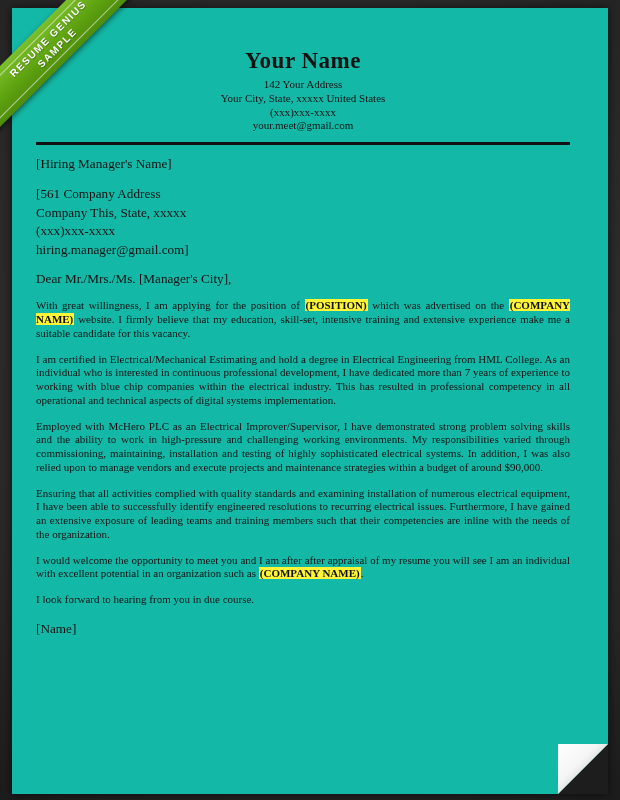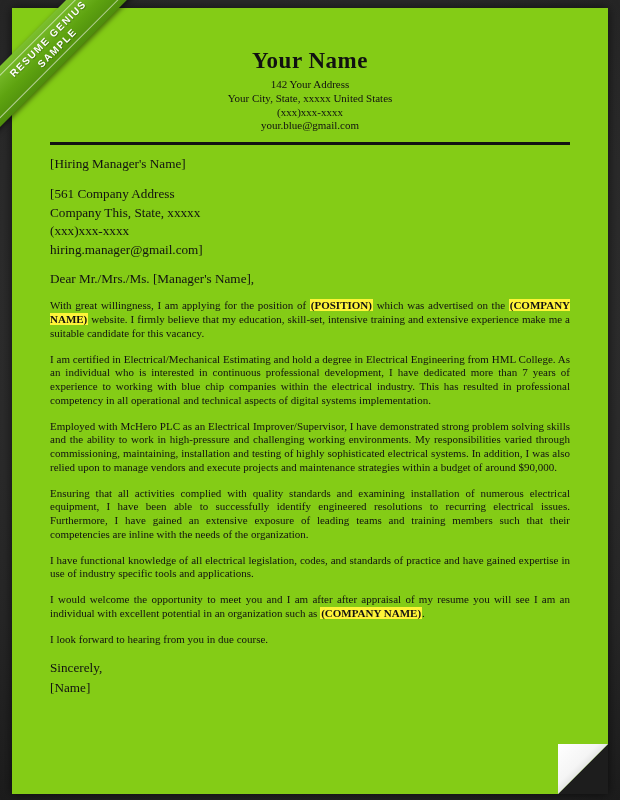--- a/index.html
+++ b/index.html
@@ -13,23 +13,23 @@
     position: relative;
     background: radial-gradient(circle at 50% 40%, #3a3a3a 0%, #262626 75%, #1c1c1c 100%);
     font-family: "Liberation Serif", "DejaVu Serif", serif;
   }
   .paper {
     position: absolute;
     left: 12px;
     right: 12px;
     top: 8px;
     bottom: 6px;
-    background: #84cc16;
+    background: #14b8a6;
     box-shadow: 0 0 10px rgba(0,0,0,0.65);
-    padding: 40px 38px 0 38px;
+    padding: 40px 38px 0 24px;
     box-sizing: border-box;
     color: #111;
   }
   
   .letter-header { text-align: center; }
   .your-name {
     font-size: 23px;
     font-weight: bold;
     letter-spacing: 0.5px;
     margin: 0 0 4px 0;
@@ -122,53 +122,51 @@
 </head>
 <body>
 
 <div class="paper">
 
   <div class="letter-header">
     <div class="your-name">Your Name</div>
     <div class="addr-line">142 Your Address</div>
     <div class="addr-line">Your City, State, xxxxx United States</div>
     <div class="addr-line">(xxx)xxx-xxxx</div>
-    <div class="addr-line">your.blue@gmail.com</div>
+    <div class="addr-line">your.meet@gmail.com</div>
   </div>
 
   <hr class="rule">
 
   <div class="intro-line">[Hiring Manager's Name]</div>
 
   <div class="block-gap"></div>
 
   <div class="intro-line">[561 Company Address</div>
   <div class="intro-line">Company This, State, xxxxx</div>
   <div class="intro-line">(xxx)xxx-xxxx</div>
   <div class="intro-line">hiring.manager@gmail.com]</div>
 
   <div class="block-gap"></div>
 
-  <div class="salutation">Dear Mr./Mrs./Ms. [Manager's Name],</div>
+  <div class="salutation">Dear Mr./Mrs./Ms. [Manager's City],</div>
 
   <p class="para"><span>With great willingness, I am applying for the position of </span><span class="hl">(POSITION)</span><span> which was advertised on the </span><span class="hl">(COMPANY NAME)</span><span> website. I firmly believe that my education, skill-set, intensive training and extensive experience make me a suitable candidate for this vacancy.</span></p>
 
   <p class="para">I am certified in Electrical/Mechanical Estimating and hold a degree in Electrical Engineering from HML College. As an individual who is interested in continuous professional development, I have dedicated more than 7 years of experience to working with blue chip companies within the electrical industry. This has resulted in professional competency in all operational and technical aspects of digital systems implementation.</p>
 
   <p class="para">Employed with McHero PLC as an Electrical Improver/Supervisor, I have demonstrated strong problem solving skills and the ability to work in high-pressure and challenging working environments. My responsibilities varied through commissioning, maintaining, installation and testing of highly sophisticated electrical systems. In addition, I was also relied upon to manage vendors and execute projects and maintenance strategies within a budget of around $90,000.</p>
 
   <p class="para">Ensuring that all activities complied with quality standards and examining installation of numerous electrical equipment, I have been able to successfully identify engineered resolutions to recurring electrical issues. Furthermore, I have gained an extensive exposure of leading teams and training members such that their competencies are inline with the needs of the organization.</p>
 
-  <p class="para">I have functional knowledge of all electrical legislation, codes, and standards of practice and have gained expertise in use of industry specific tools and applications.</p>
 
   <p class="para"><span>I would welcome the opportunity to meet you and I am after after appraisal of my resume you will see I am an individual with excellent potential in an organization such as </span><span class="hl">(COMPANY NAME)</span><span>.</span></p>
 
   <p class="para">I look forward to hearing from you in due course.</p>
 
-  <div class="closing-line">Sincerely,</div>
   <div class="closing-line">[Name]</div>
 
   <div class="curl-cut"></div>
   <div class="curl-fold"></div>
 </div>
 
 <div class="ribbon">
   <div class="ribbon-inner">
     <div class="ribbon-line">RESUME GENIUS</div>
     <div class="ribbon-line">SAMPLE</div>

